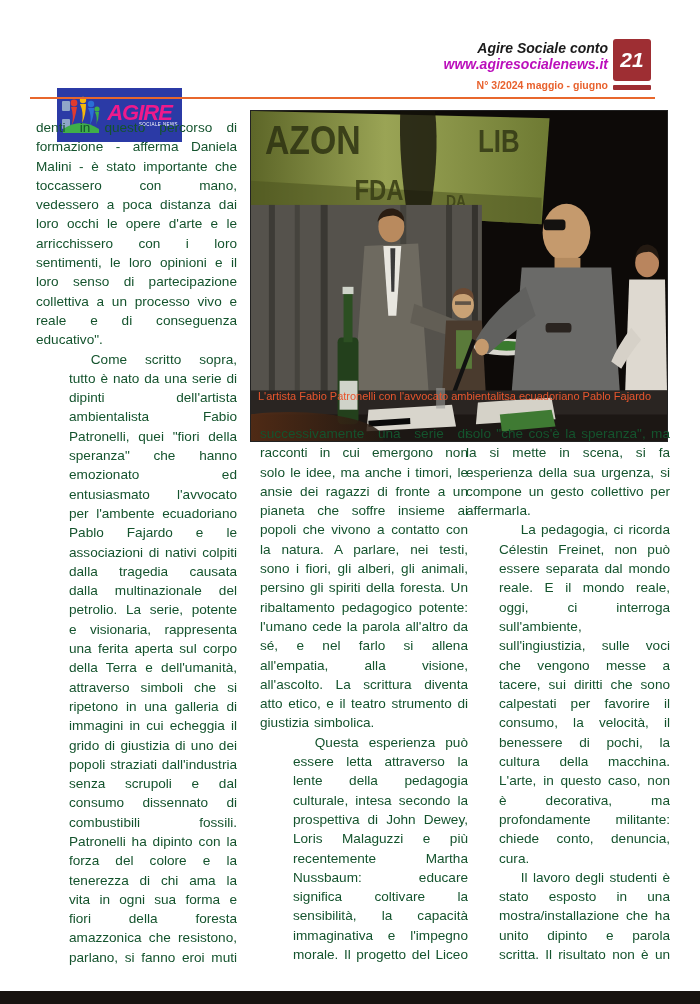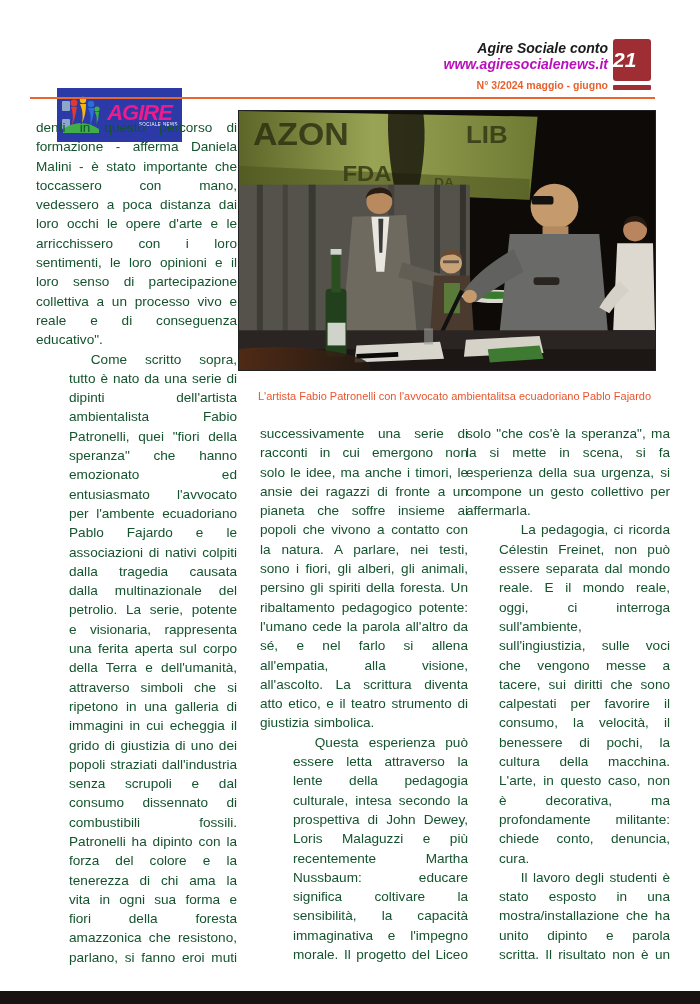--- a/index.html
+++ b/index.html
@@ -26,34 +26,34 @@
   }
   .header-right{
     position:absolute;right:92px;top:40px;text-align:right;line-height:1.15;
   }
   .header-title{font-size:14px;font-weight:bold;font-style:italic;color:#1a1a1a;}
   .header-url{font-size:14px;font-weight:bold;font-style:italic;color:#bb0fbb;padding-left:20px;}
   .header-issue{font-size:10.5px;font-weight:bold;color:#e8622e;margin-top:7px;}
   .page-num-box{
     position:absolute;left:613px;top:39px;width:38px;height:42px;
     background:#9e2e33;border-radius:3px;color:#fff;
-    display:flex;align-items:center;justify-content:flex-start;
+    display:flex;align-items:center;justify-content:center;
     font-size:21px;font-weight:bold;font-style:italic;
   }
   .page-num-bar{
     position:absolute;left:613px;top:85px;width:38px;height:5px;
     background:#9e2e33;border-radius:1px;
   }
   .header-rule{
     position:absolute;left:30px;top:97px;width:625px;height:2px;
     background:#e8672c;
   }
   
   .photo{
-    position:absolute;left:238px;top:110px;width:418px;height:261px;
+    position:absolute;left:250px;top:110px;width:418px;height:332px;
     border:1px solid #222;box-sizing:border-box;background:#86efac;
   }
   .photo svg{display:block;width:100%;height:100%;}
   .photo-caption{
     position:absolute;left:250px;top:390px;width:420px;
     font-size:11px;color:#e8562e;line-height:1.2;padding-left:8px;
   }
   
   .col{
     position:absolute;text-align:justify;font-size:13.6px;line-height:19.3px;

